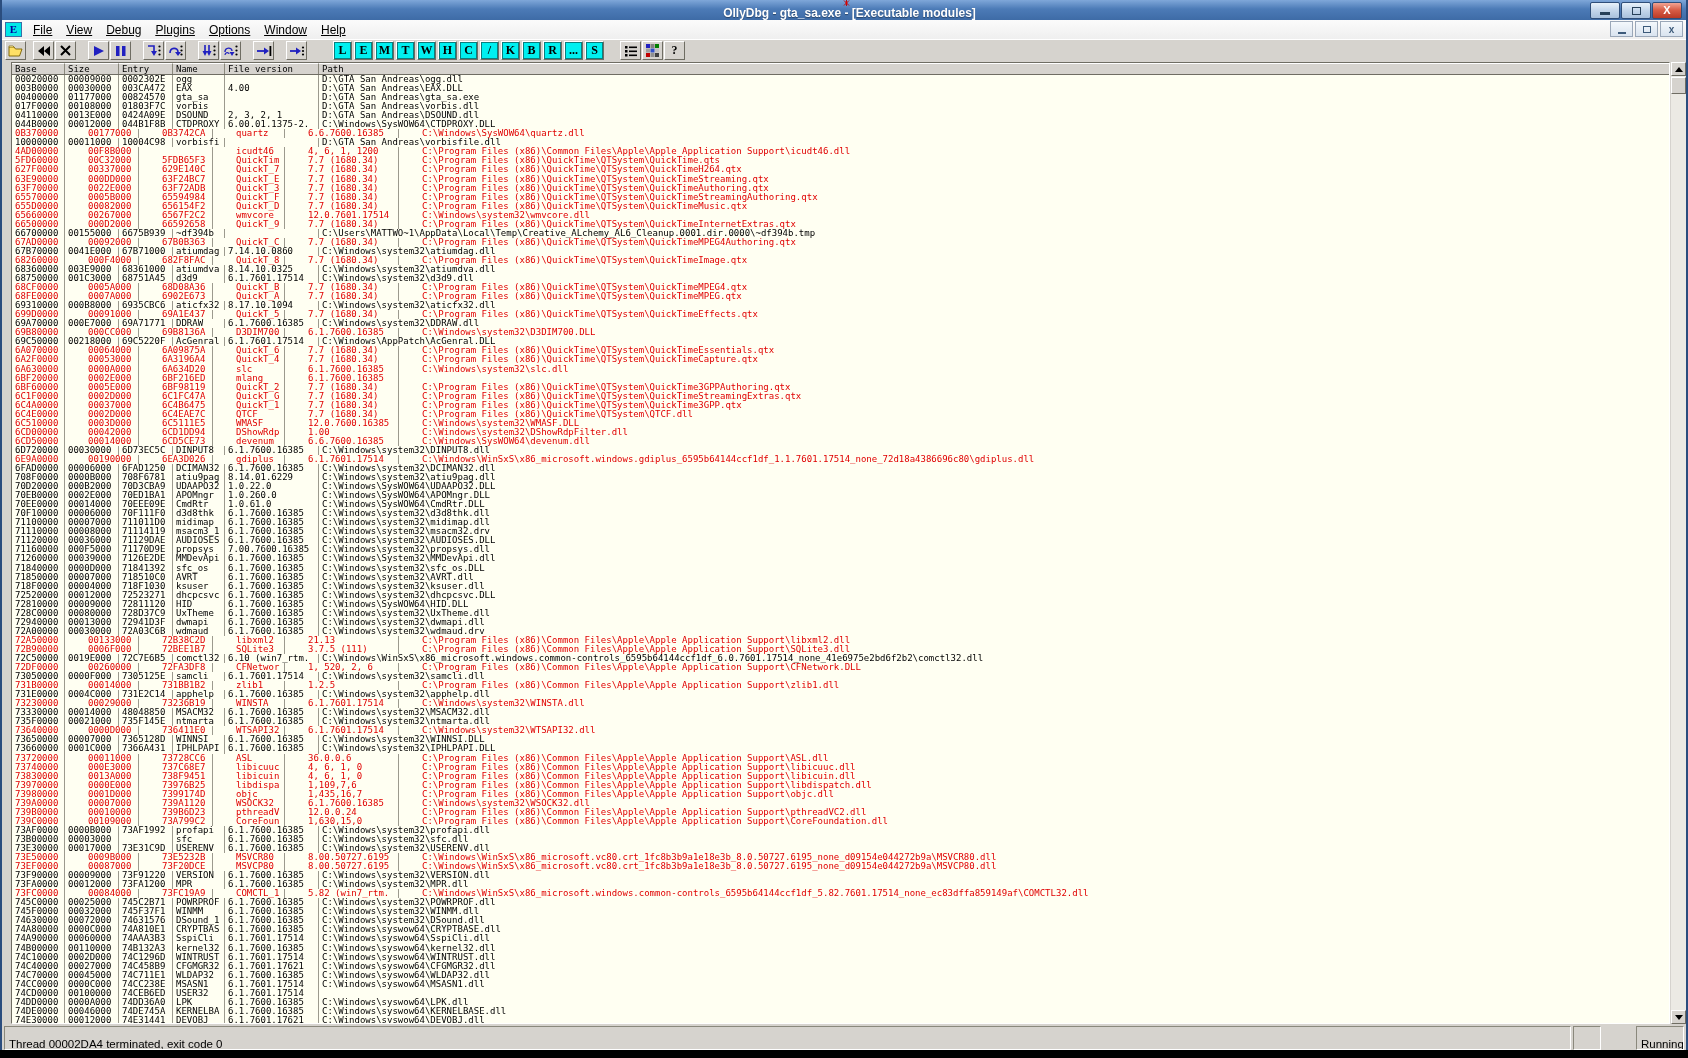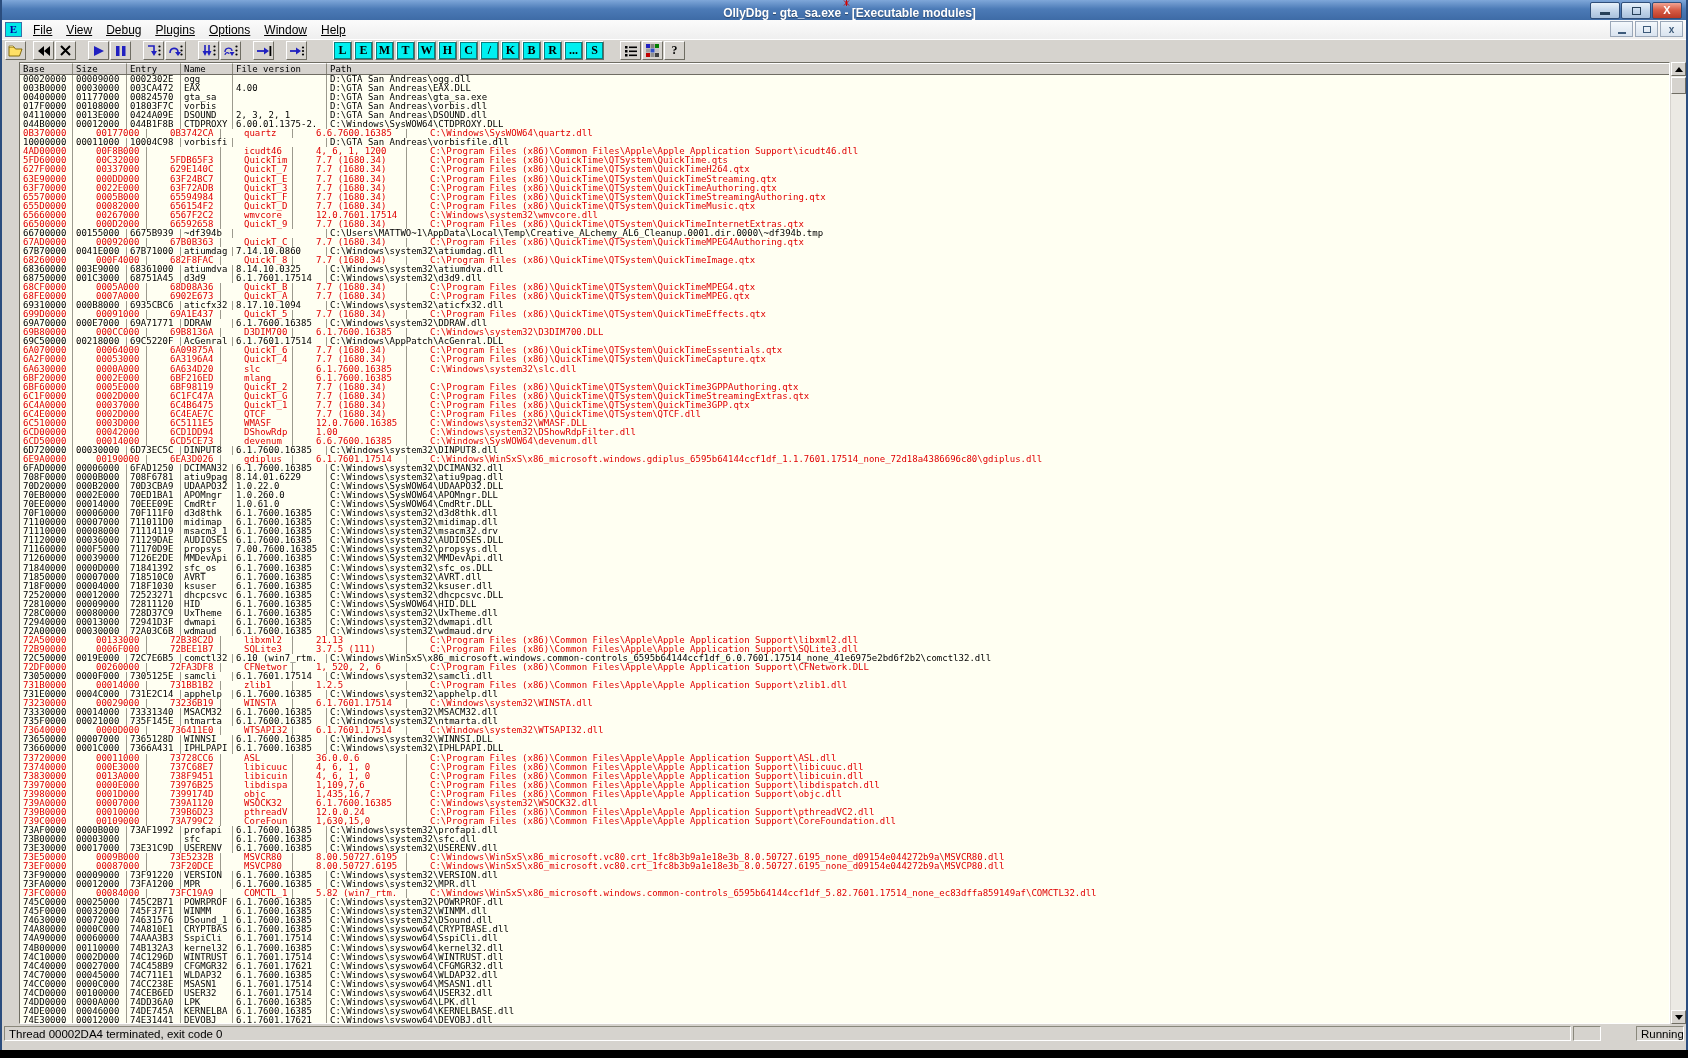--- a/index.html
+++ b/index.html
@@ -45,21 +45,21 @@
           display:flex;align-items:center;justify-content:center;margin-right:1px;}
   .tb-letter{width:19px;height:19px;margin-right:2px;background:var(--cyan-button,#00F0F0);
              border:1px solid;border-color:#FFFFFF #6F6D63 #6F6D63 #FFFFFF;outline:1px solid #0A7E7E;outline-offset:-2px;
              color:#000;font:bold 12px/16px "Liberation Serif",serif;text-align:center;}
   .tb-gap{width:11px;}
 
   
   .content{position:absolute;left:0;top:61px;right:0;bottom:26px;background:#D6D3CE;}
   .list{position:absolute;left:9px;top:1px;right:16px;bottom:0;
         border:1px solid;border-color:#6F6D63 #FFFFFF #FFFFFF #6F6D63;
-        background:var(--list-bg,#FFFFF2);overflow:hidden;margin-left:8px;}
+        background:var(--list-bg,#FFFFF2);overflow:hidden;}
   .list-header{display:flex;height:12px;background:#D6D3CE;border-bottom:1px solid #6F6D63;
                font:9px/11px "DejaVu Sans Mono",monospace;color:#000;}
   .hcell{padding-left:3px;border-right:1px solid #8A887C;border-top:1px solid #fff;white-space:pre;}
   .list-body{position:absolute;left:0;top:12px;right:0;bottom:0;overflow:hidden;}
   .row{display:flex;height:9.06px;font:9px/9.1px "DejaVu Sans Mono",monospace;color:#000;white-space:pre;}
   .row.red{color:var(--red-row,#E00000);gap:20px;}
   .cell{padding-left:3px;border-right:1px solid #9C9A8E;overflow:visible;}
   .c0{width:53px;}.c1{width:54px;}.c2{width:54px;}.c3{width:52px;}.c4{width:94px;}
   .c5{flex:1;border-right:none;}
 
@@ -69,21 +69,21 @@
           border-color:#FFFFFF #6F6D63 #6F6D63 #FFFFFF;display:flex;align-items:center;justify-content:center;}
   .sb-up{top:0;} .sb-down{bottom:0;}
   .tri-up{width:0;height:0;border-left:4px solid transparent;border-right:4px solid transparent;border-bottom:5px solid #000;}
   .tri-down{width:0;height:0;border-left:4px solid transparent;border-right:4px solid transparent;border-top:5px solid #000;}
   .sb-thumb{position:absolute;left:0;top:15px;width:15px;height:17px;background:#D6D3CE;
             border:1px solid;border-color:#FFFFFF #6F6D63 #6F6D63 #FFFFFF;}
 
   
   .statusbar{position:absolute;left:0;right:0;bottom:8px;height:17px;background:#D6D3CE;
              display:flex;align-items:stretch;padding:1px 2px;gap:2px;font-size:11.5px;color:#000;}
-  .panel{border:1px solid;border-color:#8A887C #FFFFFF #FFFFFF #8A887C;padding:1px 4px;white-space:nowrap;overflow:hidden;}
+  .panel{border:1px solid;border-color:#8A887C #FFFFFF #FFFFFF #8A887C;padding:11px 4px;white-space:nowrap;overflow:hidden;}
   .panel.main{flex:1;}
   .panel.small{width:28px;}
   .panel.run{width:48px;margin-left:33px;}
   .bottom-black{position:absolute;left:0;right:0;bottom:0;height:8px;background:#000;}
 
   svg{display:block;}
 </style>
 </head>
 <body>
 
@@ -370,21 +370,21 @@
             <div class="row"><div class="cell c0">72940000</div><div class="cell c1">00013000</div><div class="cell c2">72941D3F</div><div class="cell c3">dwmapi</div><div class="cell c4">6.1.7600.16385</div><div class="cell c5">C:\Windows\system32\dwmapi.dll</div></div>
             <div class="row"><div class="cell c0">72A00000</div><div class="cell c1">00030000</div><div class="cell c2">72A03C6B</div><div class="cell c3">wdmaud</div><div class="cell c4">6.1.7600.16385</div><div class="cell c5">C:\Windows\system32\wdmaud.drv</div></div>
             <div class="row red"><div class="cell c0">72A50000</div><div class="cell c1">00133000</div><div class="cell c2">72B38C2D</div><div class="cell c3">libxml2</div><div class="cell c4">21.13</div><div class="cell c5">C:\Program Files (x86)\Common Files\Apple\Apple Application Support\libxml2.dll</div></div>
             <div class="row red"><div class="cell c0">72B90000</div><div class="cell c1">0006F000</div><div class="cell c2">72BEE1B7</div><div class="cell c3">SQLite3</div><div class="cell c4">3.7.5 (111)</div><div class="cell c5">C:\Program Files (x86)\Common Files\Apple\Apple Application Support\SQLite3.dll</div></div>
             <div class="row"><div class="cell c0">72C50000</div><div class="cell c1">0019E000</div><div class="cell c2">72C7E6B5</div><div class="cell c3">comctl32</div><div class="cell c4">6.10 (win7_rtm.</div><div class="cell c5">C:\Windows\WinSxS\x86_microsoft.windows.common-controls_6595b64144ccf1df_6.0.7601.17514_none_41e6975e2bd6f2b2\comctl32.dll</div></div>
             <div class="row red"><div class="cell c0">72DF0000</div><div class="cell c1">00260000</div><div class="cell c2">72FA3DF8</div><div class="cell c3">CFNetwor</div><div class="cell c4">1, 520, 2, 6</div><div class="cell c5">C:\Program Files (x86)\Common Files\Apple\Apple Application Support\CFNetwork.DLL</div></div>
             <div class="row"><div class="cell c0">73050000</div><div class="cell c1">0000F000</div><div class="cell c2">7305125E</div><div class="cell c3">samcli</div><div class="cell c4">6.1.7601.17514</div><div class="cell c5">C:\Windows\system32\samcli.dll</div></div>
             <div class="row red"><div class="cell c0">731B0000</div><div class="cell c1">00014000</div><div class="cell c2">731BB1B2</div><div class="cell c3">zlib1</div><div class="cell c4">1.2.5</div><div class="cell c5">C:\Program Files (x86)\Common Files\Apple\Apple Application Support\zlib1.dll</div></div>
             <div class="row"><div class="cell c0">731E0000</div><div class="cell c1">0004C000</div><div class="cell c2">731E2C14</div><div class="cell c3">apphelp</div><div class="cell c4">6.1.7600.16385</div><div class="cell c5">C:\Windows\system32\apphelp.dll</div></div>
             <div class="row red"><div class="cell c0">73230000</div><div class="cell c1">00029000</div><div class="cell c2">73236B19</div><div class="cell c3">WINSTA</div><div class="cell c4">6.1.7601.17514</div><div class="cell c5">C:\Windows\system32\WINSTA.dll</div></div>
-            <div class="row"><div class="cell c0">73330000</div><div class="cell c1">00014000</div><div class="cell c2">73331340</div><div class="cell c3">MSACM32</div><div class="cell c4">6.1.7600.16385</div><div class="cell c5">C:\Windows\system32\MSACM32.dll</div></div>
+            <div class="row"><div class="cell c0">73330000</div><div class="cell c1">00014000</div><div class="cell c2">48048850</div><div class="cell c3">MSACM32</div><div class="cell c4">6.1.7600.16385</div><div class="cell c5">C:\Windows\system32\MSACM32.dll</div></div>
             <div class="row"><div class="cell c0">735F0000</div><div class="cell c1">00021000</div><div class="cell c2">735F145E</div><div class="cell c3">ntmarta</div><div class="cell c4">6.1.7600.16385</div><div class="cell c5">C:\Windows\system32\ntmarta.dll</div></div>
             <div class="row red"><div class="cell c0">73640000</div><div class="cell c1">0000D000</div><div class="cell c2">736411E0</div><div class="cell c3">WTSAPI32</div><div class="cell c4">6.1.7601.17514</div><div class="cell c5">C:\Windows\system32\WTSAPI32.dll</div></div>
             <div class="row"><div class="cell c0">73650000</div><div class="cell c1">00007000</div><div class="cell c2">7365128D</div><div class="cell c3">WINNSI</div><div class="cell c4">6.1.7600.16385</div><div class="cell c5">C:\Windows\system32\WINNSI.DLL</div></div>
             <div class="row"><div class="cell c0">73660000</div><div class="cell c1">0001C000</div><div class="cell c2">7366A431</div><div class="cell c3">IPHLPAPI</div><div class="cell c4">6.1.7600.16385</div><div class="cell c5">C:\Windows\system32\IPHLPAPI.DLL</div></div>
             <div class="row red"><div class="cell c0">73720000</div><div class="cell c1">00011000</div><div class="cell c2">73728CC6</div><div class="cell c3">ASL</div><div class="cell c4">36.0.0.6</div><div class="cell c5">C:\Program Files (x86)\Common Files\Apple\Apple Application Support\ASL.dll</div></div>
             <div class="row red"><div class="cell c0">73740000</div><div class="cell c1">000E3000</div><div class="cell c2">737C68E7</div><div class="cell c3">libicuuc</div><div class="cell c4">4, 6, 1, 0</div><div class="cell c5">C:\Program Files (x86)\Common Files\Apple\Apple Application Support\libicuuc.dll</div></div>
             <div class="row red"><div class="cell c0">73830000</div><div class="cell c1">0013A000</div><div class="cell c2">738F9451</div><div class="cell c3">libicuin</div><div class="cell c4">4, 6, 1, 0</div><div class="cell c5">C:\Program Files (x86)\Common Files\Apple\Apple Application Support\libicuin.dll</div></div>
             <div class="row red"><div class="cell c0">73970000</div><div class="cell c1">0000E000</div><div class="cell c2">73976B25</div><div class="cell c3">libdispa</div><div class="cell c4">1,109,7,6</div><div class="cell c5">C:\Program Files (x86)\Common Files\Apple\Apple Application Support\libdispatch.dll</div></div>
             <div class="row red"><div class="cell c0">73980000</div><div class="cell c1">0001D000</div><div class="cell c2">7399174D</div><div class="cell c3">objc</div><div class="cell c4">1,435,16,7</div><div class="cell c5">C:\Program Files (x86)\Common Files\Apple\Apple Application Support\objc.dll</div></div>
             <div class="row red"><div class="cell c0">739A0000</div><div class="cell c1">00007000</div><div class="cell c2">739A1120</div><div class="cell c3">WSOCK32</div><div class="cell c4">6.1.7600.16385</div><div class="cell c5">C:\Windows\system32\WSOCK32.dll</div></div>
@@ -401,21 +401,21 @@
             <div class="row"><div class="cell c0">745C0000</div><div class="cell c1">00025000</div><div class="cell c2">745C2B71</div><div class="cell c3">POWRPROF</div><div class="cell c4">6.1.7600.16385</div><div class="cell c5">C:\Windows\system32\POWRPROF.dll</div></div>
             <div class="row"><div class="cell c0">745F0000</div><div class="cell c1">00032000</div><div class="cell c2">745F37F1</div><div class="cell c3">WINMM</div><div class="cell c4">6.1.7600.16385</div><div class="cell c5">C:\Windows\system32\WINMM.dll</div></div>
             <div class="row"><div class="cell c0">74630000</div><div class="cell c1">00072000</div><div class="cell c2">74631576</div><div class="cell c3">DSound_1</div><div class="cell c4">6.1.7600.16385</div><div class="cell c5">C:\Windows\system32\DSound.dll</div></div>
             <div class="row"><div class="cell c0">74A80000</div><div class="cell c1">0000C000</div><div class="cell c2">74A810E1</div><div class="cell c3">CRYPTBAS</div><div class="cell c4">6.1.7600.16385</div><div class="cell c5">C:\Windows\syswow64\CRYPTBASE.dll</div></div>
             <div class="row"><div class="cell c0">74A90000</div><div class="cell c1">00060000</div><div class="cell c2">74AAA3B3</div><div class="cell c3">SspiCli</div><div class="cell c4">6.1.7601.17514</div><div class="cell c5">C:\Windows\syswow64\SspiCli.dll</div></div>
             <div class="row"><div class="cell c0">74B00000</div><div class="cell c1">00110000</div><div class="cell c2">74B132A3</div><div class="cell c3">kernel32</div><div class="cell c4">6.1.7600.16385</div><div class="cell c5">C:\Windows\syswow64\kernel32.dll</div></div>
             <div class="row"><div class="cell c0">74C10000</div><div class="cell c1">0002D000</div><div class="cell c2">74C1296D</div><div class="cell c3">WINTRUST</div><div class="cell c4">6.1.7601.17514</div><div class="cell c5">C:\Windows\syswow64\WINTRUST.dll</div></div>
             <div class="row"><div class="cell c0">74C40000</div><div class="cell c1">00027000</div><div class="cell c2">74C458B9</div><div class="cell c3">CFGMGR32</div><div class="cell c4">6.1.7601.17621</div><div class="cell c5">C:\Windows\syswow64\CFGMGR32.dll</div></div>
             <div class="row"><div class="cell c0">74C70000</div><div class="cell c1">00045000</div><div class="cell c2">74C711E1</div><div class="cell c3">WLDAP32</div><div class="cell c4">6.1.7600.16385</div><div class="cell c5">C:\Windows\syswow64\WLDAP32.dll</div></div>
             <div class="row"><div class="cell c0">74CC0000</div><div class="cell c1">0000C000</div><div class="cell c2">74CC238E</div><div class="cell c3">MSASN1</div><div class="cell c4">6.1.7601.17514</div><div class="cell c5">C:\Windows\syswow64\MSASN1.dll</div></div>
-            <div class="row"><div class="cell c0">74CD0000</div><div class="cell c1">00100000</div><div class="cell c2">74CEB6ED</div><div class="cell c3">USER32</div><div class="cell c4">6.1.7601.17514</div><div class="cell c5">C:\Windows\syswow64\USER32.dll</div></div>
+            <div class="row"><div class="cell c0">74CD0000</div><div class="cell c1">00100000</div><div class="cell c2">74CEB6ED</div><div class="cell c3">USER32</div><div class="cell c4">6.1.7601.17514</div></div>
             <div class="row"><div class="cell c0">74DD0000</div><div class="cell c1">0000A000</div><div class="cell c2">74DD36A0</div><div class="cell c3">LPK</div><div class="cell c4">6.1.7600.16385</div><div class="cell c5">C:\Windows\syswow64\LPK.dll</div></div>
             <div class="row"><div class="cell c0">74DE0000</div><div class="cell c1">00046000</div><div class="cell c2">74DE745A</div><div class="cell c3">KERNELBA</div><div class="cell c4">6.1.7600.16385</div><div class="cell c5">C:\Windows\syswow64\KERNELBASE.dll</div></div>
             <div class="row"><div class="cell c0">74E30000</div><div class="cell c1">00012000</div><div class="cell c2">74E31441</div><div class="cell c3">DEVOBJ</div><div class="cell c4">6.1.7601.17621</div><div class="cell c5">C:\Windows\syswow64\DEVOBJ.dll</div></div>
           </div>
       </div>
       <div class="vscroll">
         <div class="sb-btn sb-up">
             <div class="tri-up"></div>
           </div>
         <div class="sb-thumb"></div>

